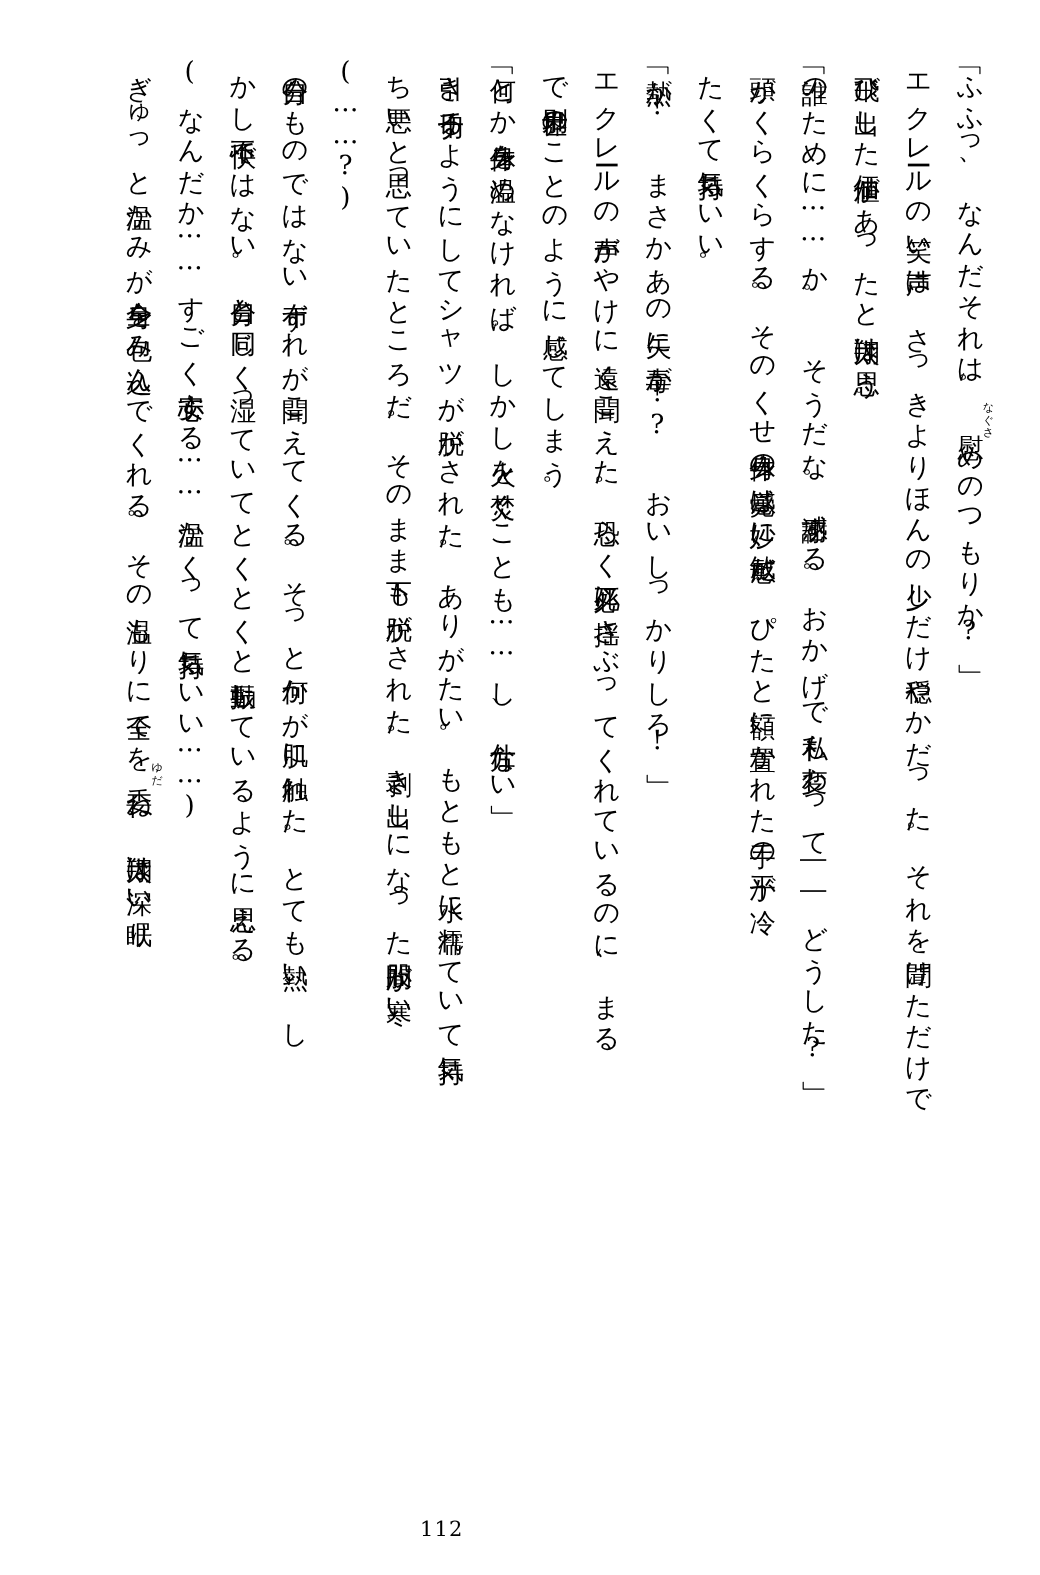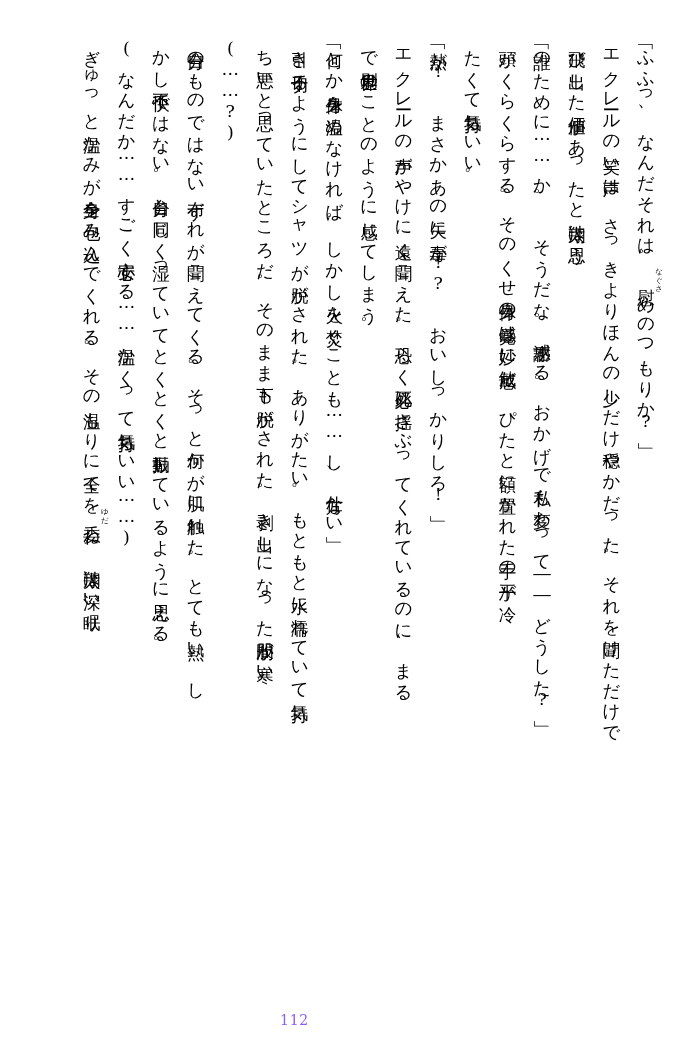--- a/index.html
+++ b/index.html
@@ -54,21 +54,21 @@
   }
   #page-number {
     position: absolute;
     bottom: 22px;
     left: 0;
     width: 589px;
     text-align: center;
     font-size: 14px;
     font-family: "DejaVu Serif", "Liberation Serif", serif;
     letter-spacing: 0.05em;
-    color: #8b5cf6;
+    color: #000000;
   }
 </style>
 </head>
 <body>
 
 <div id="page">
 
   <div id="text-body">
     <p>「ふふっ、なんだそれは。<ruby>慰<rt>なぐさ</rt></ruby>めのつもりか?」</p>
     <p>エクレールの笑い声は、さっきよりほんの少しだけ穏やかだった。それを聞けただけで</p>

